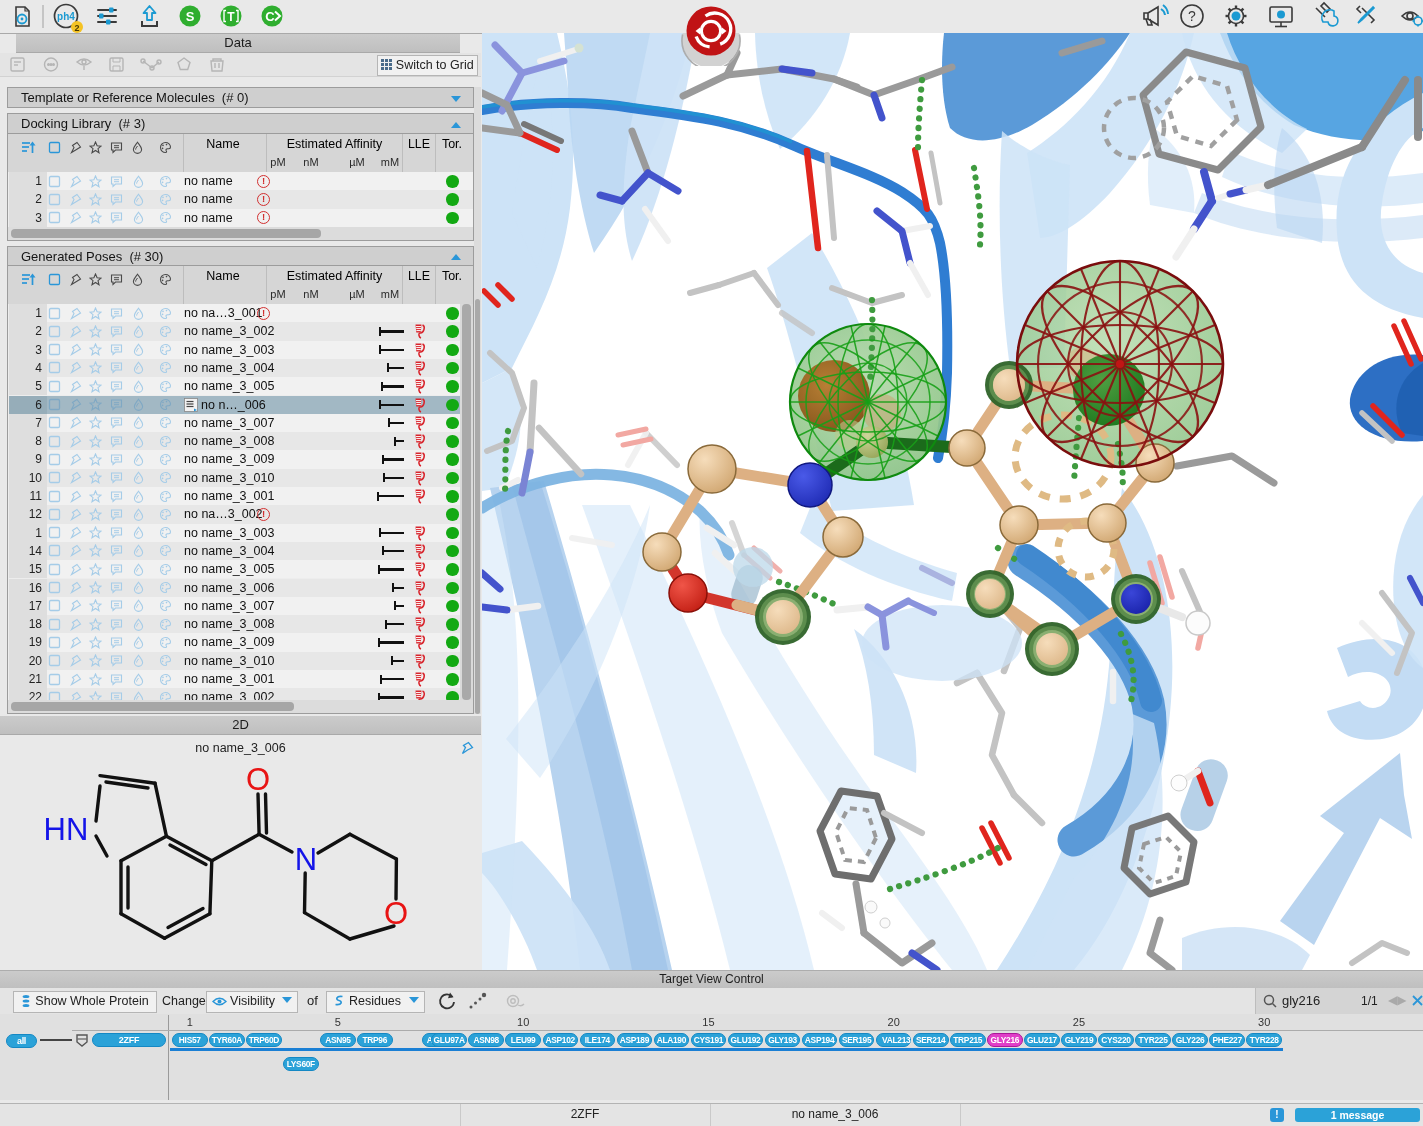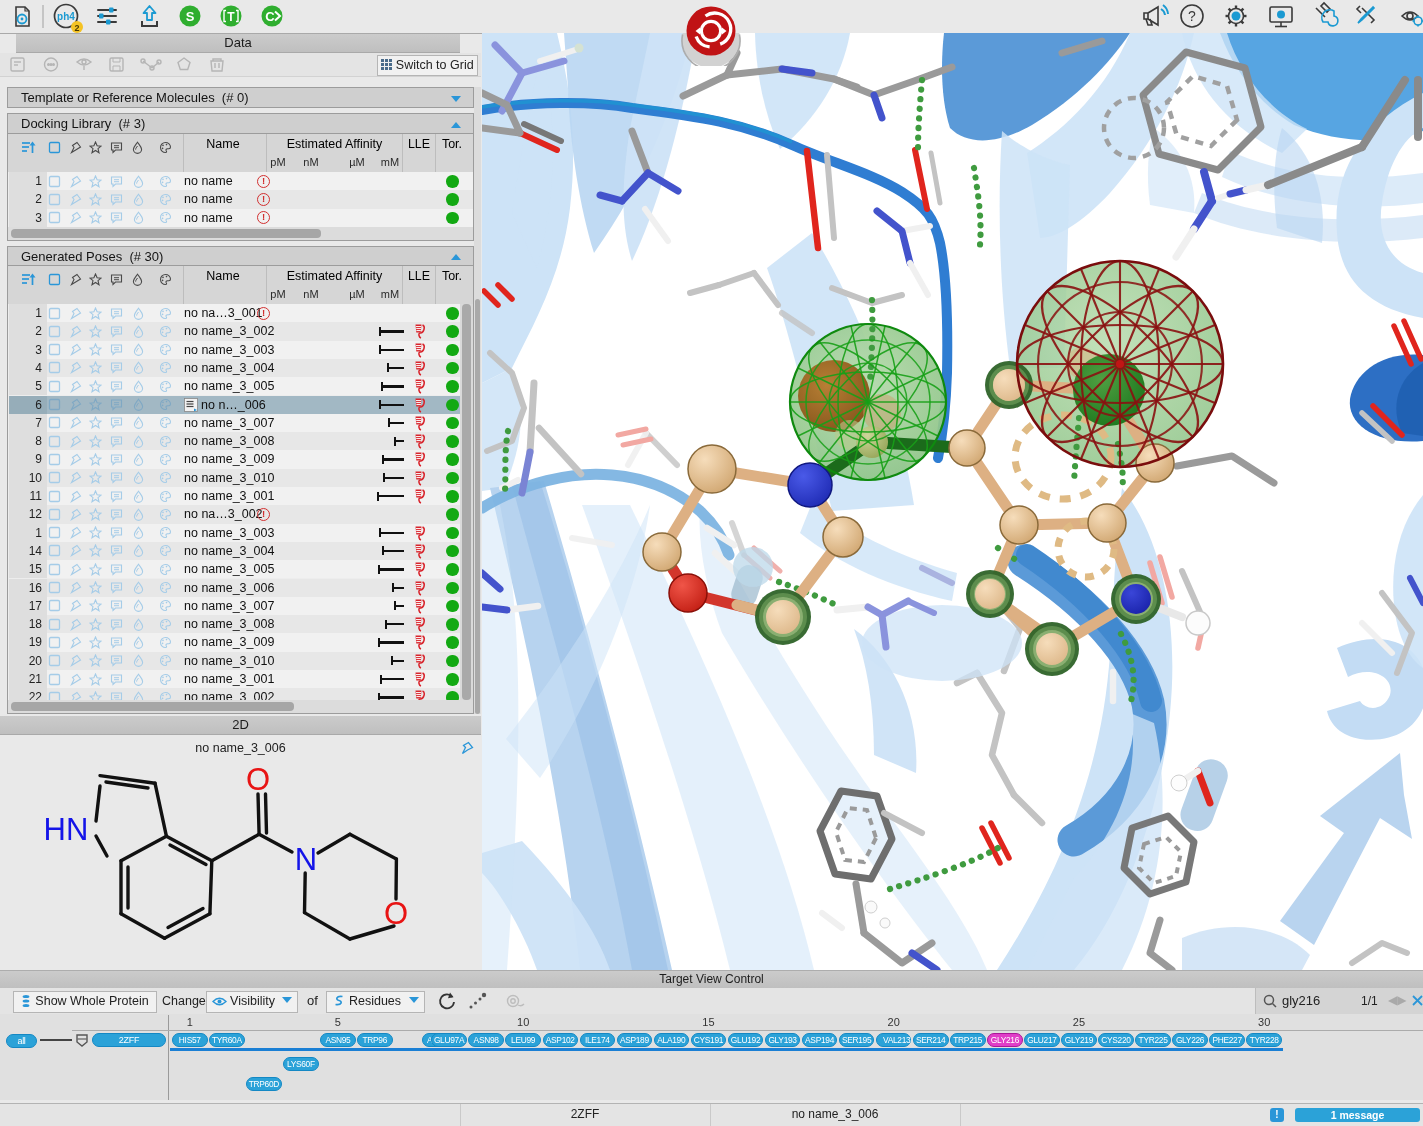--- a/index.html
+++ b/index.html
@@ -13,21 +13,21 @@
 .ucol{font-size:11px;color:#2a2a2a;text-align:center;position:absolute}
 .row{position:absolute;left:1px;width:464px;height:18.3px}
 .num{position:absolute;left:0;width:38px;text-align:right;font-size:12px;color:#222;line-height:18px;background:#dedede;height:100%;padding-right:5px;box-sizing:border-box}
 .ic{position:absolute;width:13px;height:13px;top:2.5px}
 .nm{position:absolute;left:183px;font-size:12.5px;color:#111;line-height:18px;white-space:nowrap}
 .bar{position:absolute;height:2.4px;background:#111;top:8px}
 .tick{position:absolute;width:2.4px;height:9px;background:#111;top:4.6px}
 .dot{position:absolute;width:12.5px;height:12.5px;border-radius:50%;background:#13a913;left:437px;top:3px}
 .err{position:absolute;width:13px;height:13px;border:1.6px solid #d23030;border-radius:50%;box-sizing:border-box;color:#d23030;font-size:9.5px;font-weight:bold;text-align:center;line-height:10px}
 .btn{background:#f1f1f1;border:1px solid #b5b5b5;font-size:12.5px;color:#222;text-align:center}
-.pill{position:absolute;height:14px;border-radius:7px;background:#2ba2d8;border:1px solid #1488c4;color:#fff;font-size:8.4px;font-weight:normal;text-align:center;line-height:12px;box-sizing:border-box;letter-spacing:-0.3px;top:0}
+.pill{position:absolute;height:14px;border-radius:7px;background:#2ba2d8;border:1px solid #1488c4;color:#fff;font-size:8.4px;font-weight:bold;text-align:center;line-height:12px;box-sizing:border-box;letter-spacing:-0.3px;top:0}
 .rul{position:absolute;font-size:11px;color:#333;top:0;width:40px;text-align:center}
 </style></head>
 <body>
 <div class="ab" style="left:0;top:0;width:1423px;height:33px;background:#e9e9e9;border-bottom:1px solid #a9a9a9"></div>
 <svg class="ab" style="left:0;top:0" width="300" height="33">
  <g fill="none" stroke="#3a3a3a" stroke-width="1.6">
   <path d="M16,7 h9 l4,4 v15 h-13 z"></path>
       <path d="M25,7 v4 h4" stroke-width="1.2"></path>
   <circle cx="22" cy="19" r="4.5" stroke="#1b9ad2" stroke-width="1.8"></circle>
       <circle cx="22" cy="19" r="1.4" fill="#1b9ad2" stroke="none"></circle>
@@ -1423,21 +1423,21 @@
 <div class="rul" style="left:169.8px;top:1016px">1</div>
 <div class="rul" style="left:317.9px;top:1016px">5</div>
 <div class="rul" style="left:503.2px;top:1016px">10</div>
 <div class="rul" style="left:688.4px;top:1016px">15</div>
 <div class="rul" style="left:873.7px;top:1016px">20</div>
 <div class="rul" style="left:1058.9px;top:1016px">25</div>
 <div class="rul" style="left:1244.2px;top:1016px">30</div>
 <div class="ab" style="left:0;top:1033px;height:13px">
 <div class="pill" style="left:172.0px;width:35.5px;">HIS57</div>
 <div class="pill" style="left:209.1px;width:35.5px;">TYR60A</div>
-<div class="pill" style="left:246.1px;width:35.5px;margin-top:44px;">TRP60D</div>
+<div class="pill" style="left:246.1px;width:35.5px;">TRP60D</div>
 <div class="pill" style="left:283.1px;width:35.5px;margin-top:24px;">LYS60F</div>
 <div class="pill" style="left:320.2px;width:35.5px;">ASN95</div>
 <div class="pill" style="left:357px;width:35.5px;">TRP96</div>
 <div class="pill" style="left:394.3px;width:35.5px;margin-left:28px;">ARG97</div>
 <div class="pill" style="left:431.3px;width:35.5px;">GLU97A</div>
 <div class="pill" style="left:468.4px;width:35.5px;">ASN98</div>
 <div class="pill" style="left:505.4px;width:35.5px;">LEU99</div>
 <div class="pill" style="left:542.5px;width:35.5px;">ASP102</div>
 <div class="pill" style="left:579.5px;width:35.5px;">ILE174</div>
 <div class="pill" style="left:616.6px;width:35.5px;">ASP189</div>

